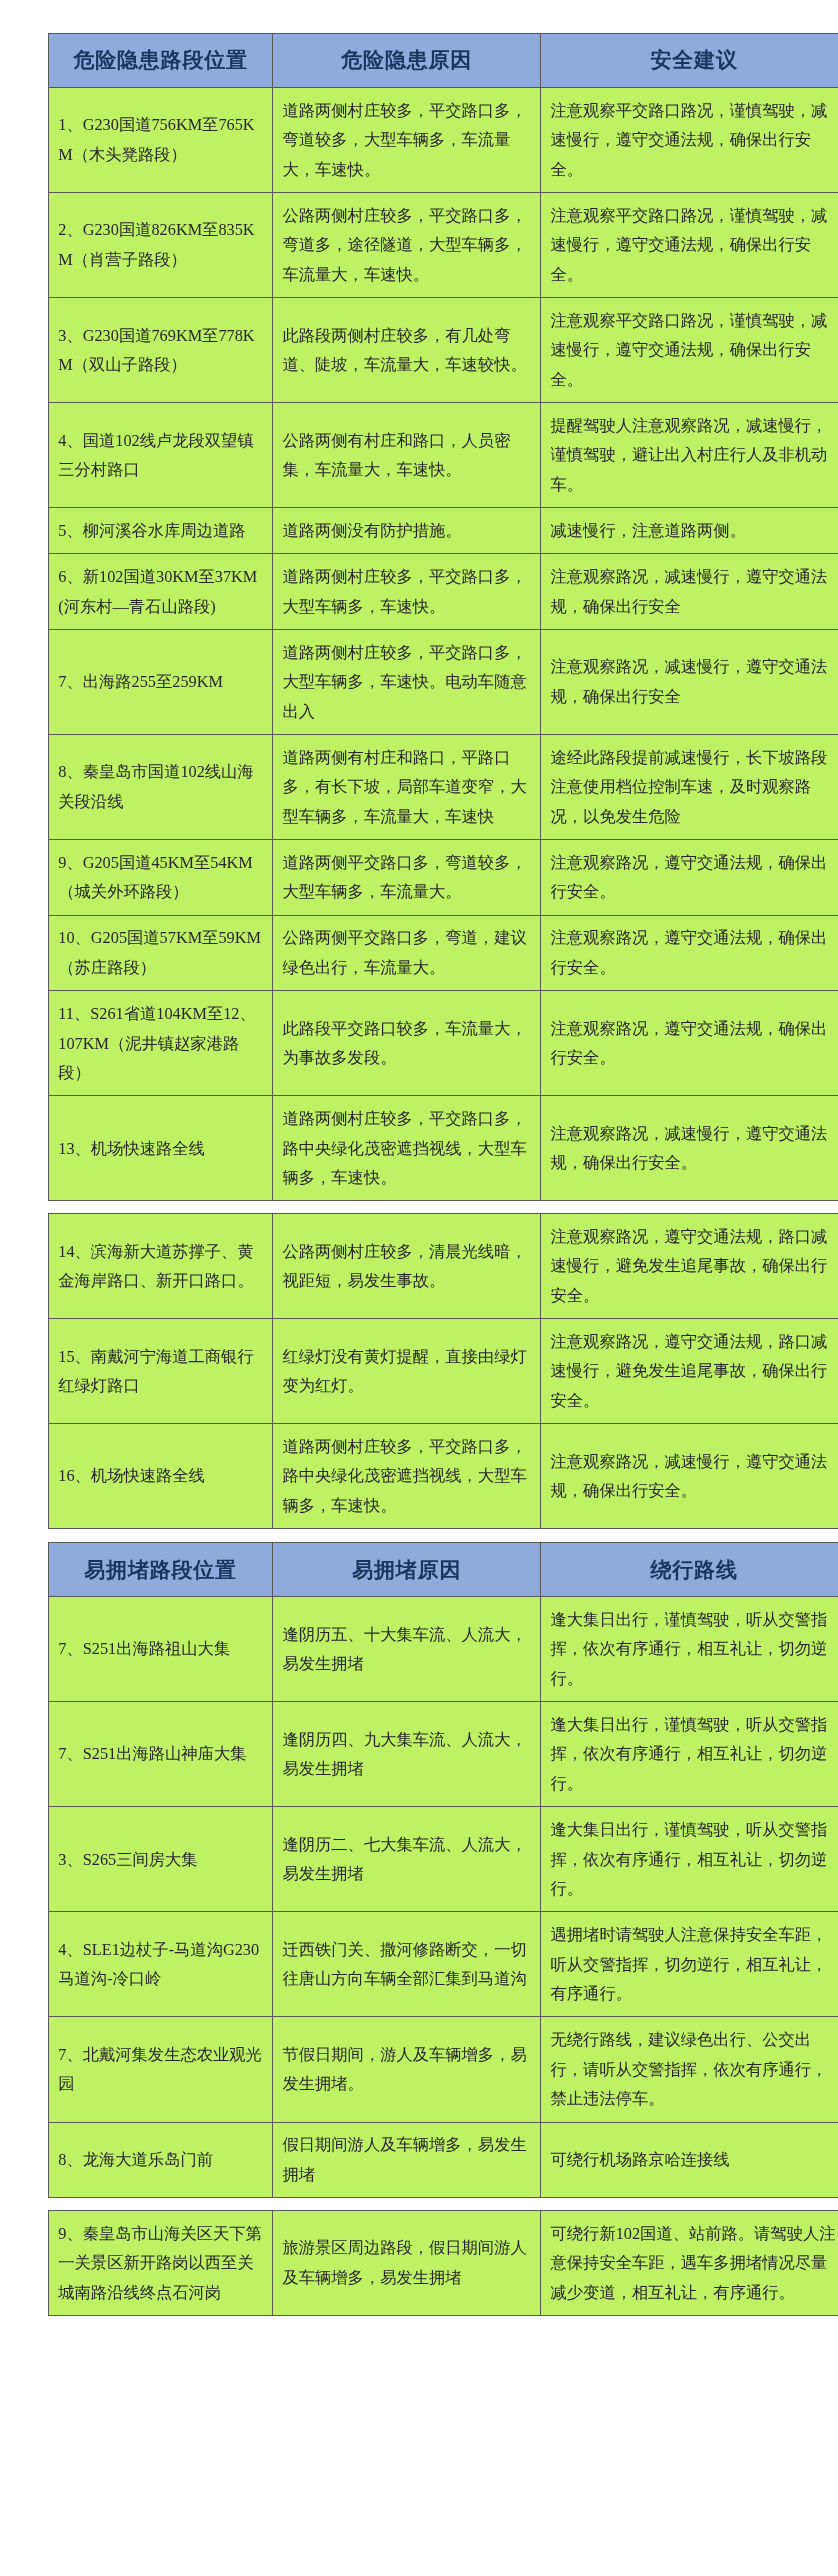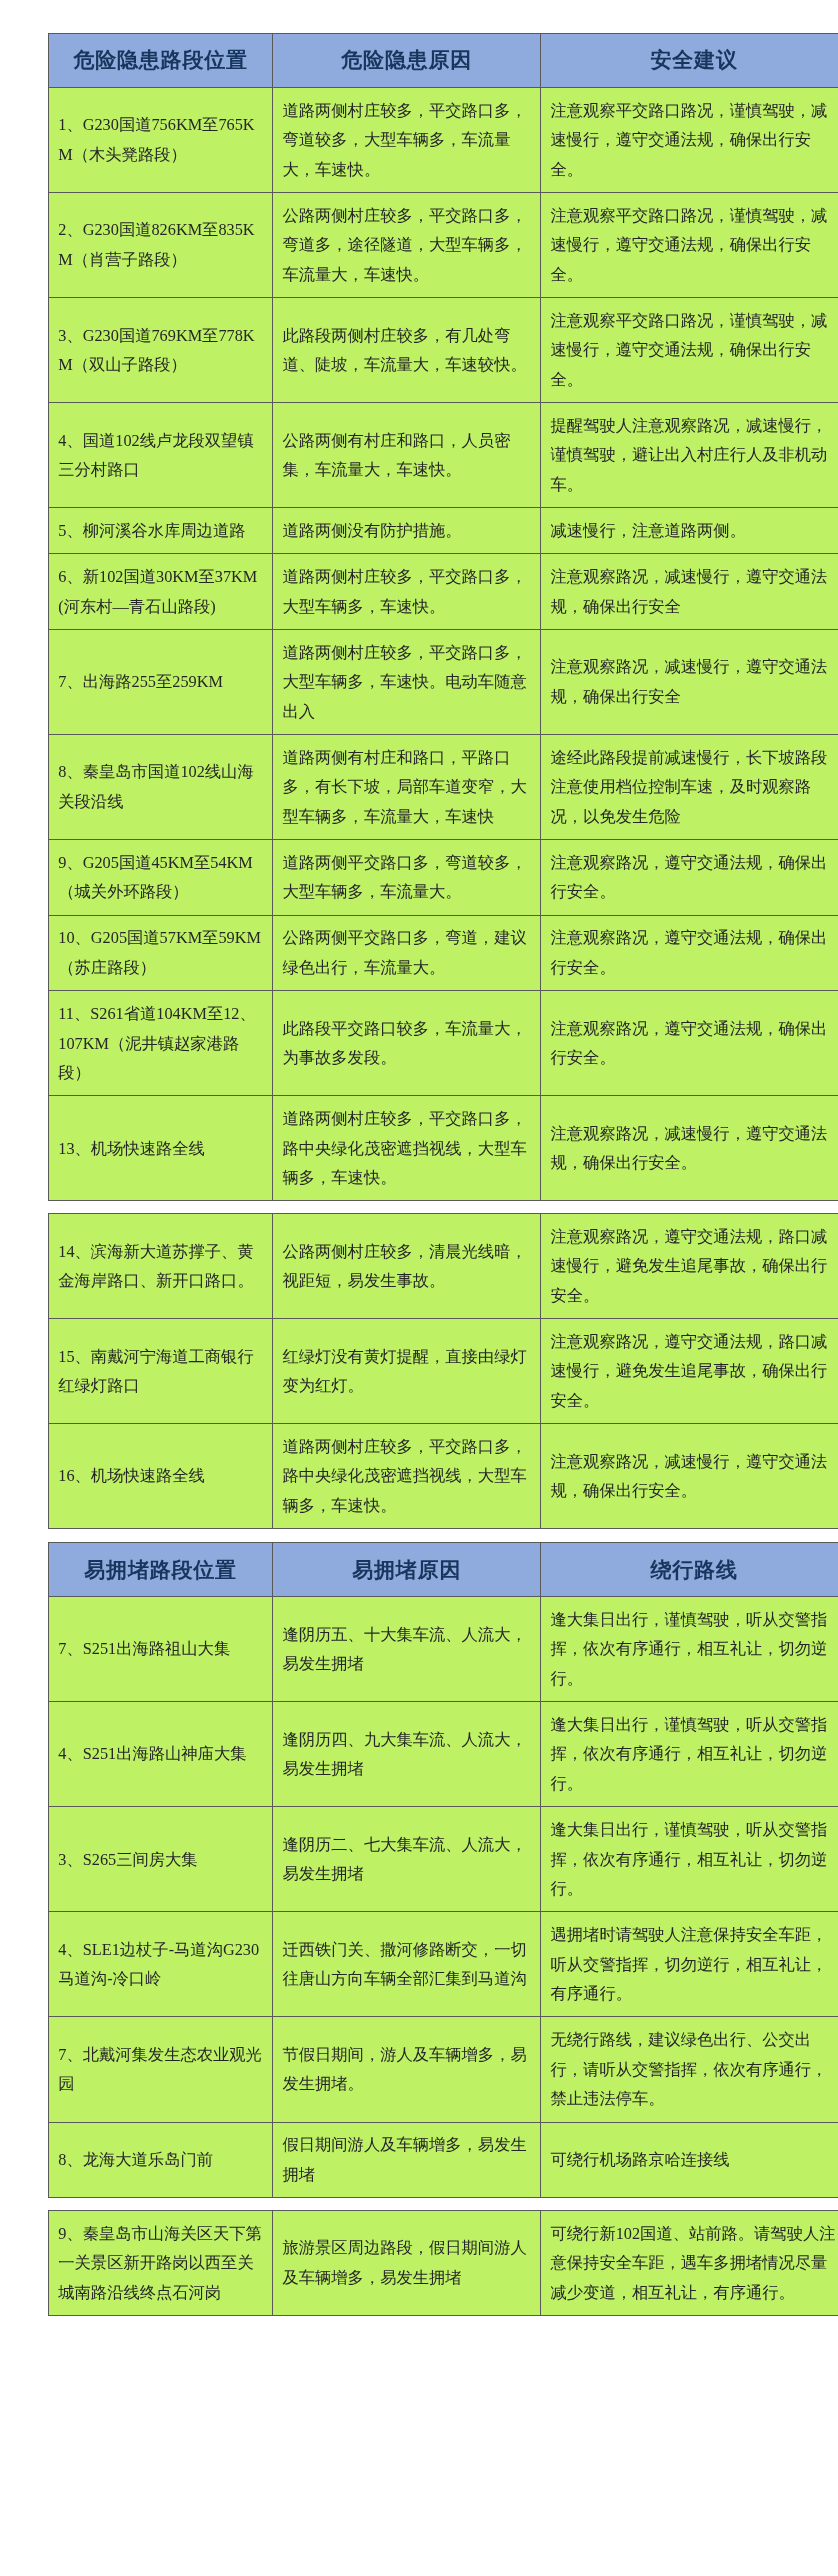--- a/index.html
+++ b/index.html
@@ -166,21 +166,21 @@
         <th>绕行路线</th>
       </tr>
     </thead>
     <tbody>
         <tr>
           <td>7、S251出海路祖山大集</td>
           <td>逢阴历五、十大集车流、人流大，易发生拥堵</td>
           <td>逢大集日出行，谨慎驾驶，听从交警指挥，依次有序通行，相互礼让，切勿逆行。</td>
         </tr>
         <tr>
-          <td>4、S251出海路山神庙大集</td>
+          <td>7、S251出海路山神庙大集</td>
           <td>逢阴历四、九大集车流、人流大，易发生拥堵</td>
           <td>逢大集日出行，谨慎驾驶，听从交警指挥，依次有序通行，相互礼让，切勿逆行。</td>
         </tr>
         <tr>
           <td>3、S265三间房大集</td>
           <td>逢阴历二、七大集车流、人流大，易发生拥堵</td>
           <td>逢大集日出行，谨慎驾驶，听从交警指挥，依次有序通行，相互礼让，切勿逆行。</td>
         </tr>
         <tr>
           <td>4、SLE1边杖子-马道沟G230马道沟-冷口岭</td>

